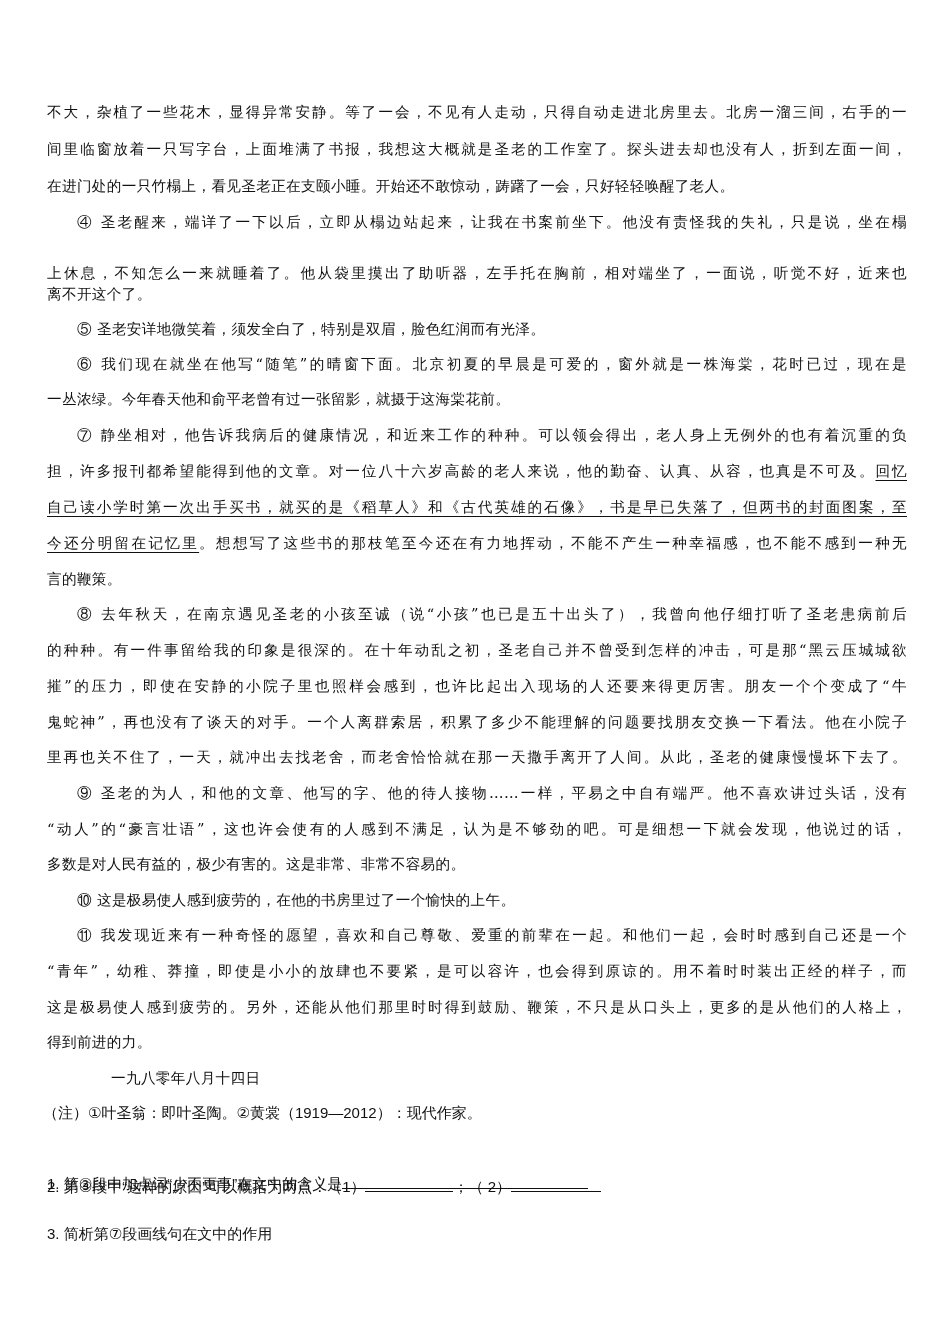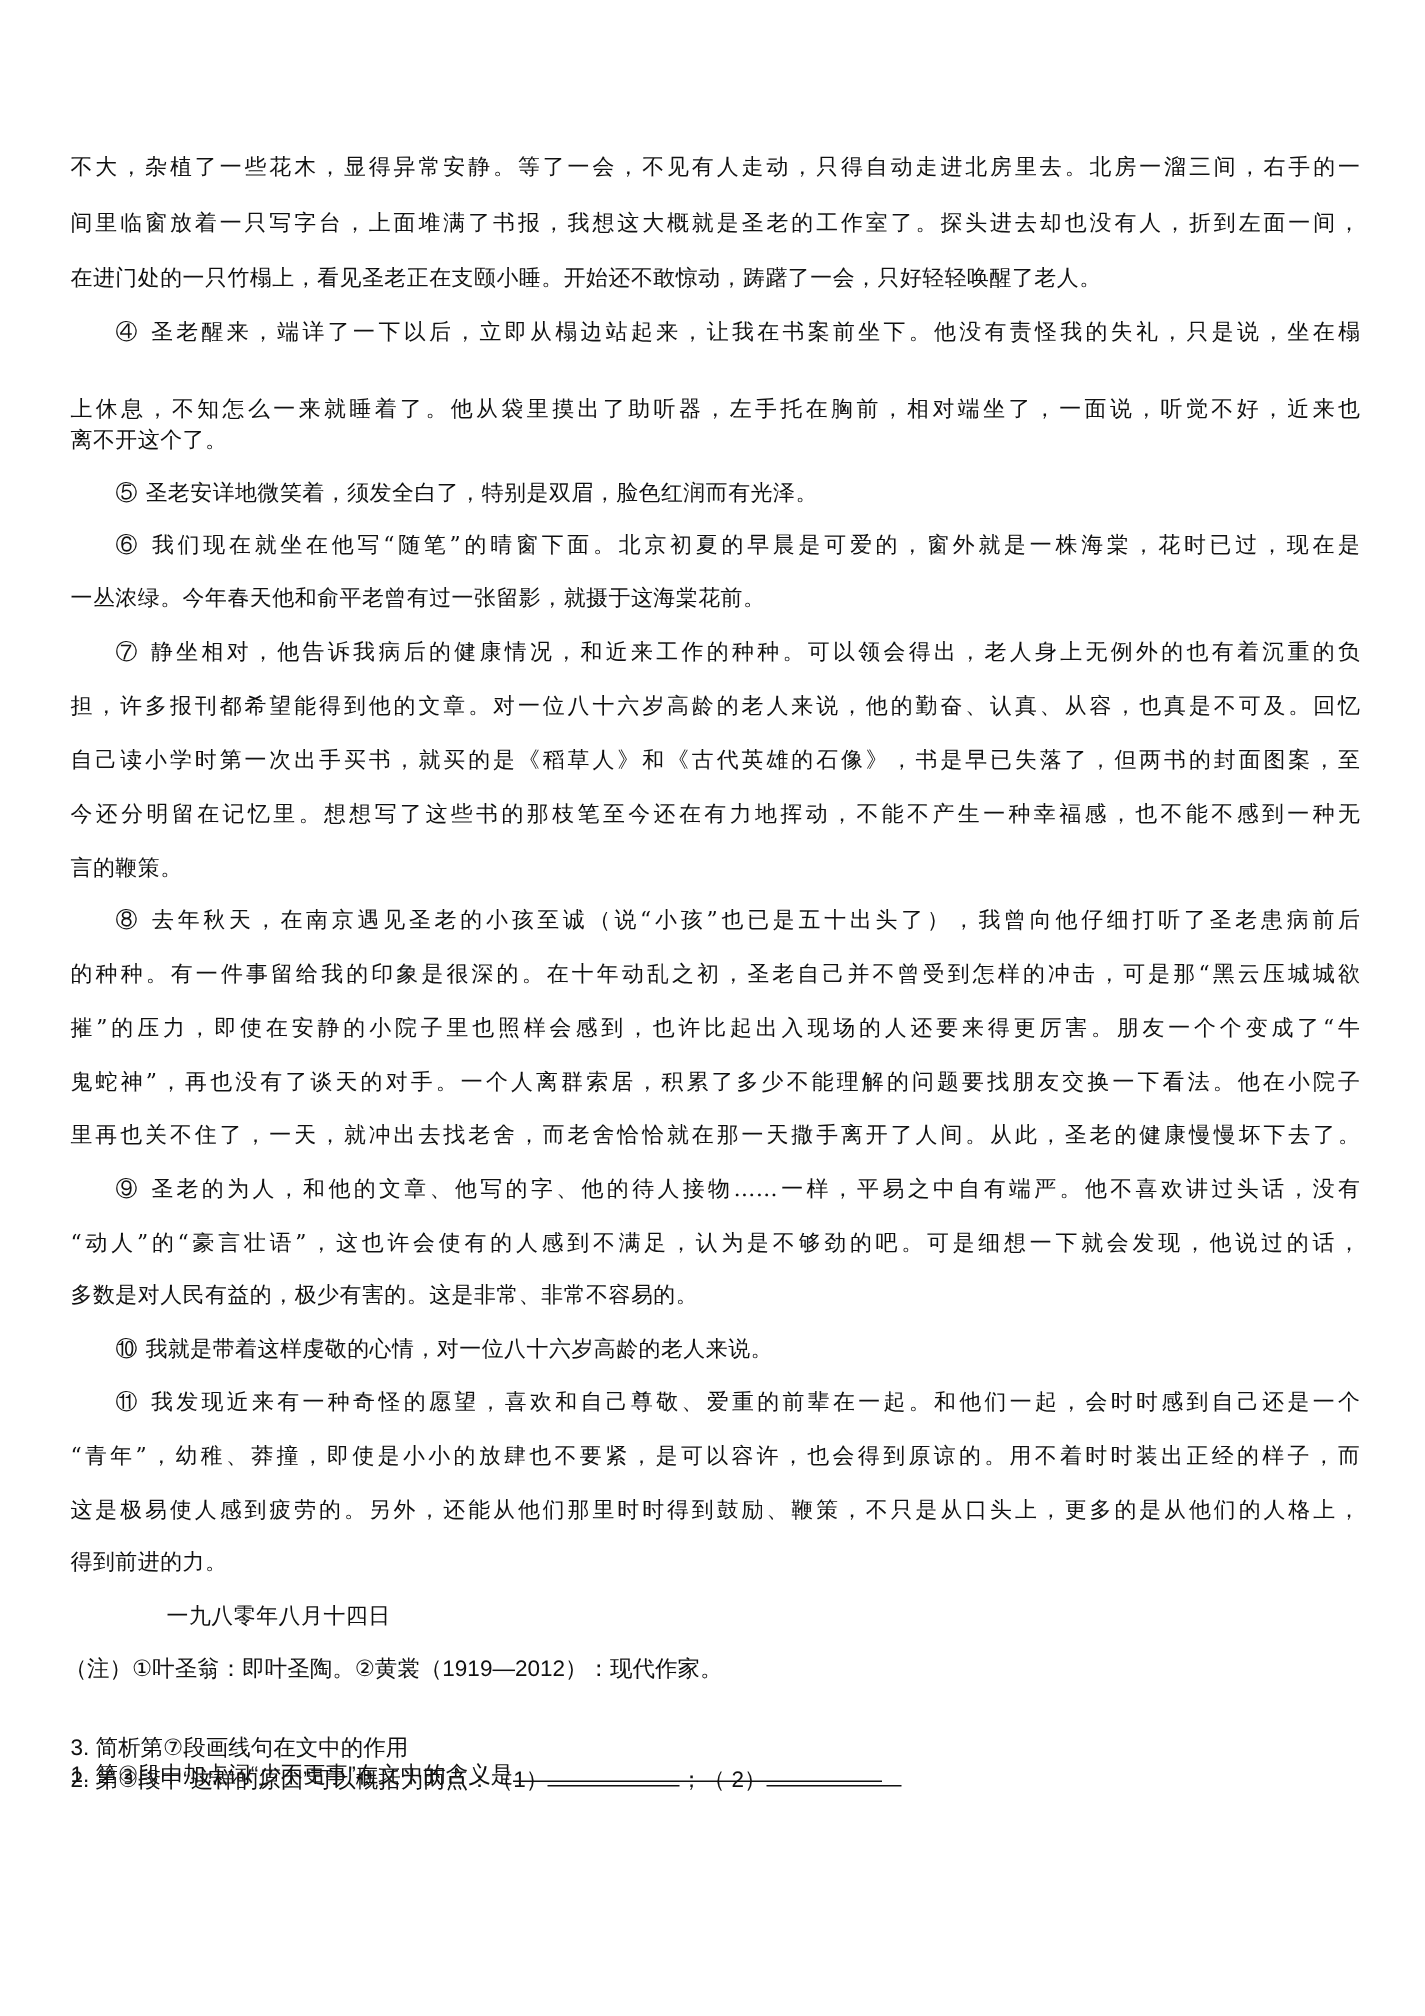--- a/index.html
+++ b/index.html
@@ -2,21 +2,21 @@
 <html><head>
 <meta charset="utf-8">
 <style>
   html, body { margin: 0; padding: 0; background: #ffffff; }
   body { width: 950px; height: 1344px; position: relative; overflow: hidden;
          font-family: "DejaVu Serif", "Liberation Serif", serif; color: #111; }
   .page { position: absolute; left: 47px; top: 94px; width: 860px; }
   .line { position: absolute; left: 0; height: 36px; line-height: 36px;
           font-size: 14.6px; white-space: nowrap; letter-spacing: 0.35px; text-align: right; }
   .just { width: 860px; text-align: justify; text-align-last: justify; }
-  .u { text-underline-offset: 4px; text-decoration-thickness: 1px; }
+  .u { text-decoration: underline; text-underline-offset: 4px; text-decoration-thickness: 1px; }
   .q { font-family: "Liberation Sans", "DejaVu Sans", sans-serif; font-size: 15px; letter-spacing: 0; }
   .blank { display: inline-block; border-bottom: 1px solid #111; height: 14px; vertical-align: baseline; }
 </style>
 </head>
 <body>
 
 <div class="page">
 
   <div class="line just" style="top:0px">不大，杂植了一些花木，显得异常安静。等了一会，不见有人走动，只得自动走进北房里去。北房一溜三间，右手的一</div>
   <div class="line just" style="top:37px">间里临窗放着一只写字台，上面堆满了书报，我想这大概就是圣老的工作室了。探头进去却也没有人，折到左面一间，</div>
@@ -40,37 +40,37 @@
   <div class="line" style="top:502px; left:0; width:860px; padding-left:30px; box-sizing:border-box; text-align:justify; text-align-last:justify;">⑧ 去年秋天，在南京遇见圣老的小孩至诚（说“小孩”也已是五十出头了），我曾向他仔细打听了圣老患病前后</div>
   <div class="line just" style="top:538px">的种种。有一件事留给我的印象是很深的。在十年动乱之初，圣老自己并不曾受到怎样的冲击，可是那“黑云压城城欲</div>
   <div class="line just" style="top:574px">摧”的压力，即使在安静的小院子里也照样会感到，也许比起出入现场的人还要来得更厉害。朋友一个个变成了“牛</div>
   <div class="line just" style="top:610px">鬼蛇神”，再也没有了谈天的对手。一个人离群索居，积累了多少不能理解的问题要找朋友交换一下看法。他在小院子</div>
   <div class="line just" style="top:645px">里再也关不住了，一天，就冲出去找老舍，而老舍恰恰就在那一天撒手离开了人间。从此，圣老的健康慢慢坏下去了。</div>
 
   <div class="line" style="top:681px; left:0; width:860px; padding-left:30px; box-sizing:border-box; text-align:justify; text-align-last:justify;">⑨ 圣老的为人，和他的文章、他写的字、他的待人接物……一样，平易之中自有端严。他不喜欢讲过头话，没有</div>
   <div class="line just" style="top:717px">“动人”的“豪言壮语”，这也许会使有的人感到不满足，认为是不够劲的吧。可是细想一下就会发现，他说过的话，</div>
   <div class="line" style="top:752px">多数是对人民有益的，极少有害的。这是非常、非常不容易的。</div>
 
-  <div class="line" style="top:788px; left:30px;">⑩ 我就是带着这样虔敬的心情，对一位八十六岁高龄的老人来说。</div>
+  <div class="line" style="top:788px; left:30px;">⑩ 这是极易使人感到疲劳的，在他的书房里过了一个愉快的上午。</div>
 
   <div class="line" style="top:823px; left:0; width:860px; padding-left:30px; box-sizing:border-box; text-align:justify; text-align-last:justify;">⑪ 我发现近来有一种奇怪的愿望，喜欢和自己尊敬、爱重的前辈在一起。和他们一起，会时时感到自己还是一个</div>
   <div class="line just" style="top:859px">“青年”，幼稚、莽撞，即使是小小的放肆也不要紧，是可以容许，也会得到原谅的。用不着时时装出正经的样子，而</div>
   <div class="line just" style="top:895px">这是极易使人感到疲劳的。另外，还能从他们那里时时得到鼓励、鞭策，不只是从口头上，更多的是从他们的人格上，</div>
   <div class="line" style="top:930px">得到前进的力。</div>
 
   <div class="line" style="top:966px; left:32px;margin-left:32px;">一九八零年八月十四日</div>
 
   <div class="line q" style="top:1001px; left:-4px;">（注）①叶圣翁：即叶圣陶。②黄裳（1919—2012）：现代作家。</div>
 
   <div class="line q" style="top:1072px; left:0;">
     <span>1.</span>
     <span>第②段中加点词“少不更事”在文中的含义是</span><span class="blank" style="width:246px"></span>
   </div>
   <div class="line q" style="top:1075px; left:0;">
     <span>2.</span>
     <span>第③段中“这样的原因”可以概括为两点：（1）</span><span class="blank" style="width:88px"></span><span>；（ 2）</span><span class="blank" style="width:90px"></span>
   </div>
-  <div class="line q" style="top:1054px; left:0;">
+  <div class="line q" style="top:1122px; left:0;">
     <span>3.</span>
     <span>简析第⑦段画线句在文中的作用</span>
   </div>
 
 </div>
 
 </body></html>

